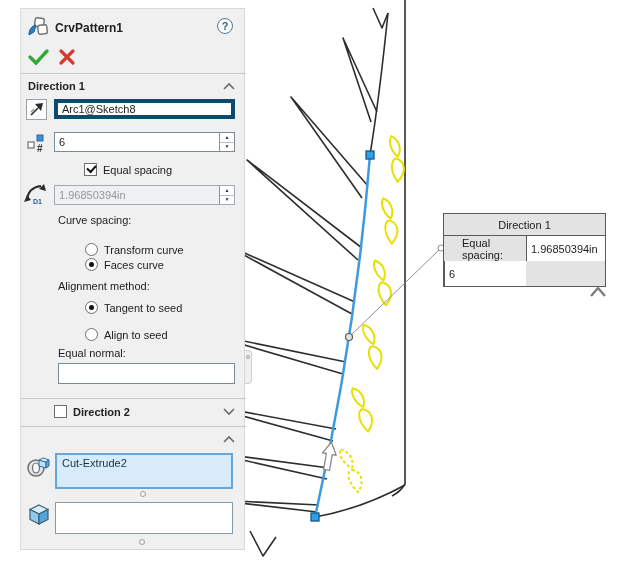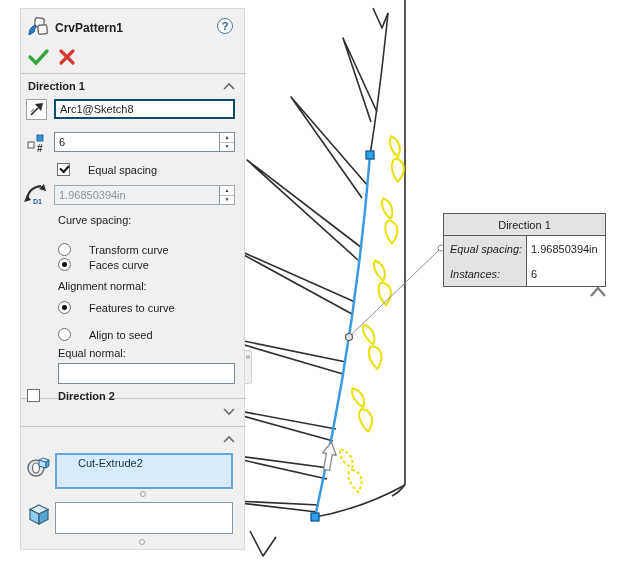--- a/index.html
+++ b/index.html
@@ -16,55 +16,55 @@
   .panel .abs { position:absolute; }
   .pm-title { font-size:12px; font-weight:bold; color:#202020; }
   .help-btn { width:16px; height:16px; border:1px solid #4d7a96; border-radius:50%;
               color:#2f6485; font-weight:bold; font-size:11px; text-align:center;
               line-height:14px; background:#fdfdfd; }
   .divider { position:absolute; left:0; width:225px; height:0; border-top:1px solid #c7c7c7; }
   .sec-label { font-weight:bold; color:#222; }
   .chev { position:absolute; right:9px; width:12px; height:8px; }
   .field { position:absolute; height:20px; background:#ffffff; border:1px solid #7b8a97;
            display:flex; align-items:center; padding-left:4px; color:#1c1c1c; }
-  .field.active { border:2px solid #0c4a6e; }
+  .field.active { border:4px solid #0c4a6e; }
   .field.disabled { background:#eef0f1; color:#8f979e; border-color:#9fabb4; }
   .spin { position:absolute; right:0; top:0; width:15px; height:18px;
           border-left:1px solid #8a949c; display:flex; flex-direction:column; background:#fff; }
   .spin > div { flex:1; display:flex; align-items:center; justify-content:center;
                 font-size:5px; color:#333; line-height:1; }
   .spin > div:first-child { border-bottom:1px solid #b9bfc4; }
   .cb { width:13px; height:13px; background:#fff; border:1px solid #6e6e6e; position:relative; }
   .cb.checked::after { content:""; position:absolute; left:2px; top:1px; width:7px; height:4px;
                        border-left:2px solid #111; border-bottom:2px solid #111;
                        transform:rotate(-48deg); }
   .radio { width:13px; height:13px; border:1px solid #6e6e6e; border-radius:50%; background:#fff;
            position:relative; }
   .radio.sel::after { content:""; position:absolute; left:3px; top:3px; width:5px; height:5px;
                       border-radius:50%; background:#111; }
-  .ctl-row { position:absolute; display:flex; align-items:center; gap:18px; }
+  .ctl-row { position:absolute; display:flex; align-items:center; gap:6px;margin-left:27px; }
   .feat-box { position:absolute; left:34px; width:178px; background:#d7ebfa;
-              border:2px solid #66a6d8; padding:2px 21px; color:#14314a; }
+              border:2px solid #66a6d8; padding:2px 5px; color:#14314a; }
   .list-box { position:absolute; left:34px; width:178px; background:#ffffff;
               border:1px solid #8a99a6; }
   .knob { position:absolute; width:6px; height:6px; border:1px solid #9aa0a5; border-radius:50%;
           background:#f4f4f4; }
   .pm-handle { position:absolute; left:245px; top:350px; width:7px; height:34px; z-index:2;
                background:#f0f0f1; border:1px solid #cfcfcf; border-left:none;
                border-radius:0 4px 4px 0; }
   .pm-handle i { position:absolute; left:1px; top:4px; width:4px; height:4px;
                  border:1px solid #9a9a9a; border-radius:50%; display:block; }
 
   
   .callout { position:absolute; left:443px; top:213px; width:163px; z-index:3;
              border:1px solid #5a5a5a; background:#e3e3e3; }
   .callout .hdr { height:22px; line-height:22px; text-align:center; color:#1c1c1c;
                   border-bottom:1px solid #5a5a5a; }
   .callout .body { display:grid; grid-template-columns:82px 1fr; }
-  .callout .lbl { height:25px; display:flex; align-items:center; padding-left:6px; color:#1c1c1c;font-style:italic; }
+  .callout .lbl { height:25px; display:flex; align-items:center; padding-left:18px; color:#1c1c1c; }
   .callout .val { height:25px; display:flex; align-items:center; padding-left:4px;
                   background:#ffffff; border-left:1px solid #5a5a5a; color:#1c1c1c; }
 </style>
 </head>
 <body>
 
 <div class="stage">
 
   <svg id="gfx" width="632" height="564" viewBox="0 0 632 564">
 
@@ -191,36 +191,36 @@
     <div class="abs" style="left:37px;top:205px">Curve spacing:</div>
     <div class="ctl-row" style="left:37px;top:234px">
       <span class="radio"></span>
       <span>Transform curve</span>
     </div>
     <div class="ctl-row" style="left:37px;top:249px">
       <span class="radio sel"></span>
       <span>Faces curve</span>
     </div>
 
-    <div class="abs" style="left:37px;top:271px">Alignment normal:</div>
+    <div class="abs" style="left:37px;top:271px">Alignment method:</div>
     <div class="ctl-row" style="left:37px;top:292px">
       <span class="radio sel"></span>
-      <span>Features to curve</span>
+      <span>Tangent to seed</span>
     </div>
     <div class="ctl-row" style="left:37px;top:319px">
       <span class="radio"></span>
       <span>Align to seed</span>
     </div>
 
     <div class="abs" style="left:37px;top:338px">Equal normal:</div>
     <div class="field" style="left:37px;top:354px;width:177px;height:21px"></div>
 
     <div class="divider" style="top:389px"></div>
 
-    <div class="ctl-row" style="left:6px;top:380px">
+    <div class="ctl-row" style="left:6px;top:396px">
       <span class="cb"></span>
       <span class="sec-label">Direction 2</span>
     </div>
     <svg class="chev" style="top:399px" viewBox="0 0 12 8">
       <path d="M 1,1 L 6,6 L 11,1" stroke="#6b6b6b" stroke-width="1.6" fill="none"></path>
     </svg>
 
     <div class="divider" style="top:417px"></div>
 
     <svg class="chev" style="top:426px" viewBox="0 0 12 8">
@@ -250,18 +250,17 @@
 
   <div class="pm-handle">
       <i></i>
     </div>
 
   <div class="callout">
     <div class="hdr">Direction 1</div>
     <div class="body">
       <div class="lbl">Equal spacing:</div>
       <div class="val">1.96850394in</div>
-      <div class="lbl">Instances:</div>
       <div class="val">6</div>
     </div>
   </div>
 
 </div>
 
 </body></html>

